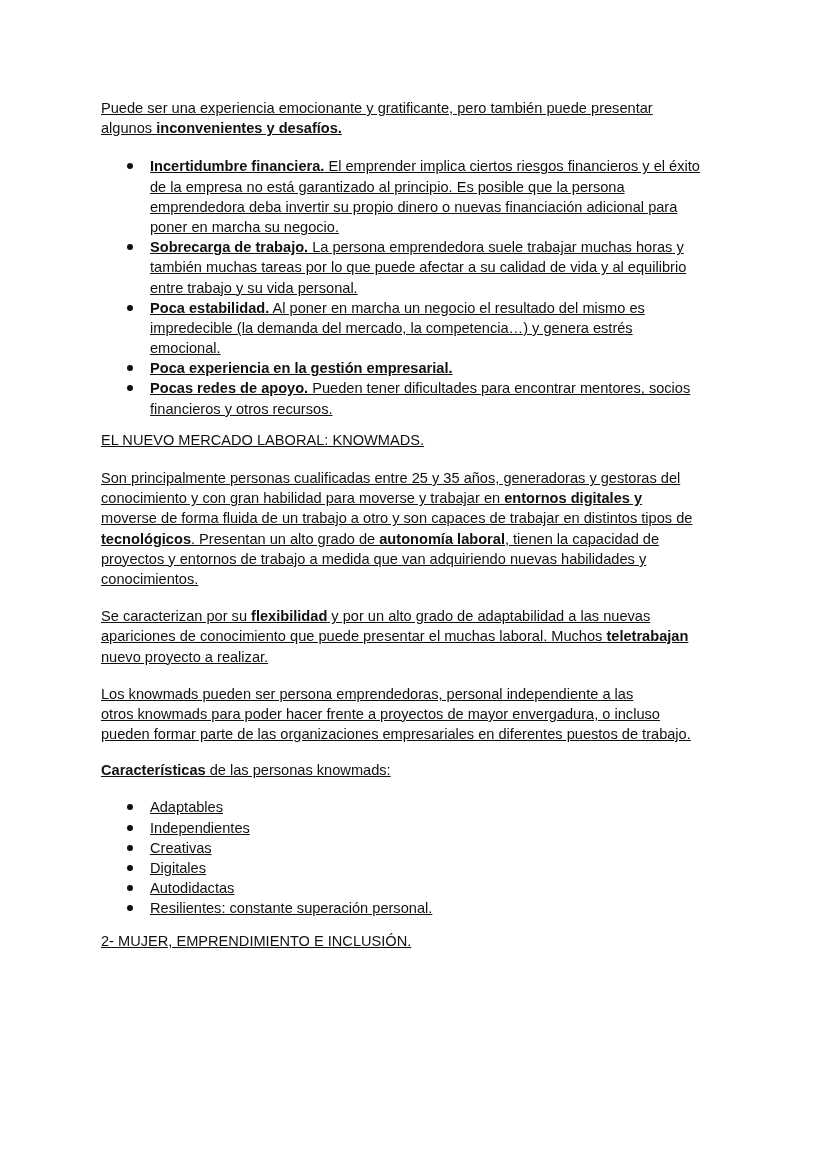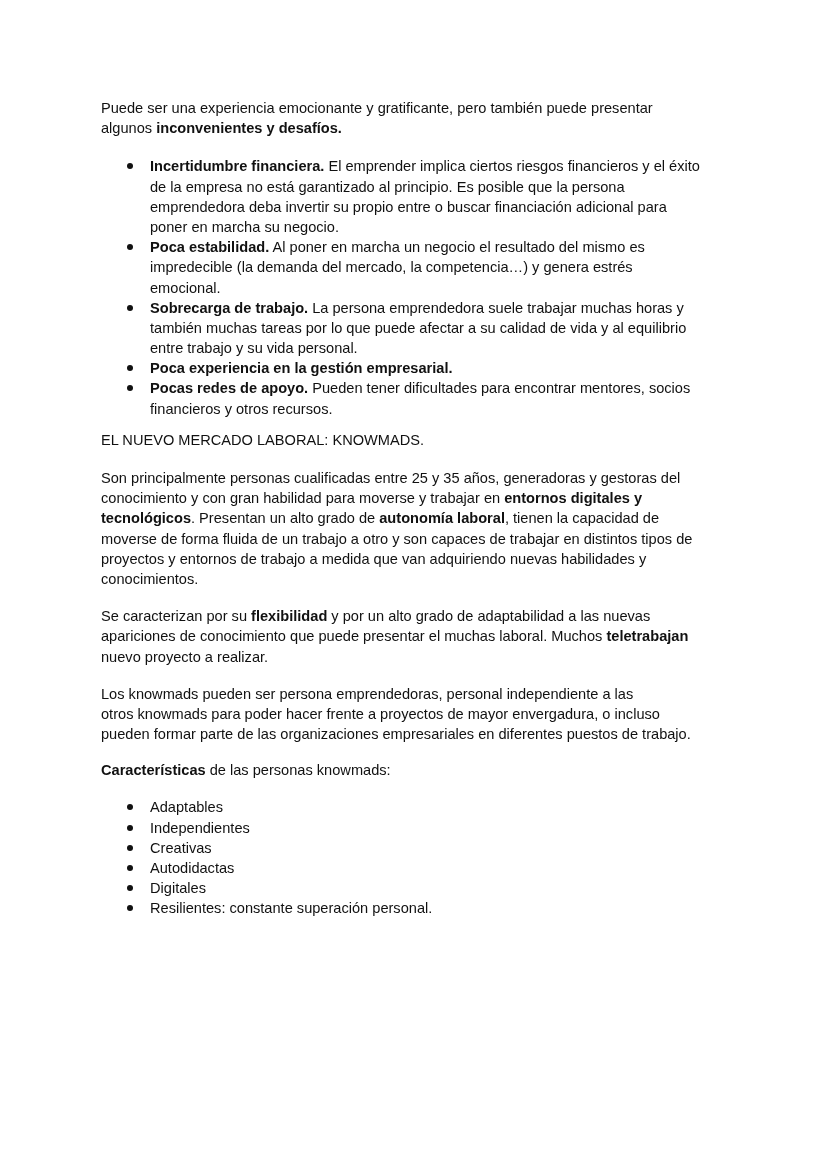--- a/index.html
+++ b/index.html
@@ -20,20 +20,21 @@
       position: absolute;
       left: 101px;
       top: 98px;
       width: 640px;
     }
     .line {
       display: block;
       white-space: nowrap;
       height: 20.2px;
       line-height: 20.2px;
+      text-decoration: underline;
     }
     b { font-weight: bold; }
     .para { margin: 0; }
     .gap { height: 16.5px; }
     .list {
       margin: 0;
       padding: 0;
       list-style: none;
     }
     .li {
@@ -61,38 +62,38 @@
     </div>
 
   <div class="gap" style="height:18px"></div>
 
   <ul class="list" id="challenges">
       <li class="li">
         <span class="dot"></span>
         <div>
           <span class="line"><b>Incertidumbre financiera.</b><span> El emprender implica ciertos riesgos financieros y el éxito</span></span>
           <span class="line"><span>de la empresa no está garantizado al principio. Es posible que la persona</span></span>
-          <span class="line"><span>emprendedora deba invertir su propio entre o buscar financiación adicional para</span></span>
+          <span class="line"><span>emprendedora deba invertir su propio dinero o nuevas financiación adicional para</span></span>
           <span class="line"><span>poner en marcha su negocio.</span></span>
+        </div>
+      </li>
+      <li class="li">
+        <span class="dot"></span>
+        <div>
+          <span class="line"><b>Sobrecarga de trabajo.</b><span> La persona emprendedora suele trabajar muchas horas y</span></span>
+          <span class="line"><span>también muchas tareas por lo que puede afectar a su calidad de vida y al equilibrio</span></span>
+          <span class="line"><span>entre trabajo y su vida personal.</span></span>
         </div>
       </li>
       <li class="li">
         <span class="dot"></span>
         <div>
           <span class="line"><b>Poca estabilidad.</b><span> Al poner en marcha un negocio el resultado del mismo es</span></span>
           <span class="line"><span>impredecible (la demanda del mercado, la competencia…) y genera estrés</span></span>
           <span class="line"><span>emocional.</span></span>
-        </div>
-      </li>
-      <li class="li">
-        <span class="dot"></span>
-        <div>
-          <span class="line"><b>Sobrecarga de trabajo.</b><span> La persona emprendedora suele trabajar muchas horas y</span></span>
-          <span class="line"><span>también muchas tareas por lo que puede afectar a su calidad de vida y al equilibrio</span></span>
-          <span class="line"><span>entre trabajo y su vida personal.</span></span>
         </div>
       </li>
       <li class="li">
         <span class="dot"></span>
         <div>
           <span class="line"><b>Poca experiencia en la gestión empresarial.</b></span>
         </div>
       </li>
       <li class="li">
         <span class="dot"></span>
@@ -105,22 +106,22 @@
 
   <div class="gap" style="height:11px"></div>
 
   <div class="line">EL NUEVO MERCADO LABORAL: KNOWMADS.</div>
 
   <div class="gap" style="height:18px"></div>
 
   <div class="para" id="para1">
       <span class="line"><span>Son principalmente personas cualificadas entre 25 y 35 años, generadoras y gestoras del</span></span>
       <span class="line"><span>conocimiento y con gran habilidad para moverse y trabajar en </span><b>entornos digitales y</b></span>
+      <span class="line"><span>moverse de forma fluida de un trabajo a otro y son capaces de trabajar en distintos tipos de</span></span>
       <span class="line"><b>tecnológicos</b><span>. Presentan un alto grado de </span><b>autonomía laboral</b><span>, tienen la capacidad de</span></span>
-      <span class="line"><span>moverse de forma fluida de un trabajo a otro y son capaces de trabajar en distintos tipos de</span></span>
       <span class="line"><span>proyectos y entornos de trabajo a medida que van adquiriendo nuevas habilidades y</span></span>
       <span class="line"><span>conocimientos.</span></span>
     </div>
 
   <div class="gap" style="height:17px"></div>
 
   <div class="para" id="para2">
       <span class="line"><span>Se caracterizan por su </span><b>flexibilidad</b><span> y por un alto grado de adaptabilidad a las nuevas</span></span>
       <span class="line"><span>apariciones de conocimiento que puede presentar el muchas laboral. Muchos </span><b>teletrabajan</b></span>
       <span class="line"><span>nuevo proyecto a realizar.</span></span>
@@ -150,28 +151,29 @@
     <li class="li">
         <span class="dot"></span>
         <span class="line">Independientes</span>
       </li>
     <li class="li">
         <span class="dot"></span>
         <span class="line">Creativas</span>
       </li>
     <li class="li">
         <span class="dot"></span>
-        <span class="line">Autodidactas</span>
+        <span class="line">Digitales</span>
       </li>
     <li class="li">
         <span class="dot"></span>
-        <span class="line">Digitales</span>
+        <span class="line">Autodidactas</span>
       </li>
     <li class="li">
         <span class="dot"></span>
         <span class="line">Resilientes: constante superación personal.</span>
       </li>
   </ul>
 
   <div class="gap" style="height:12px"></div>
 
+  <div class="line">2- MUJER, EMPRENDIMIENTO E INCLUSIÓN.</div>
 
 </div>
 
 </body></html>

